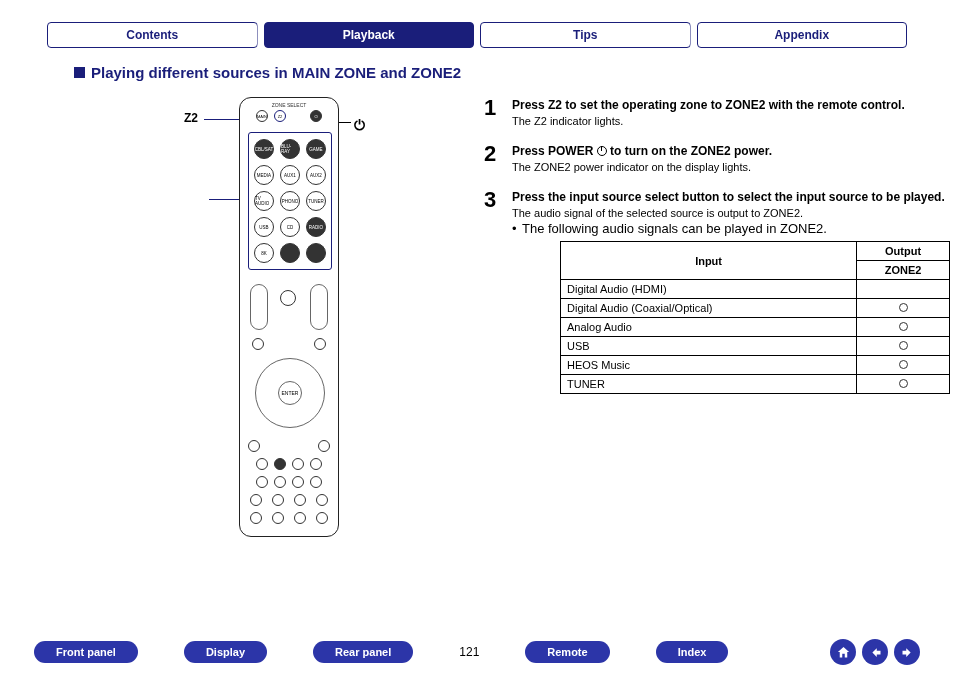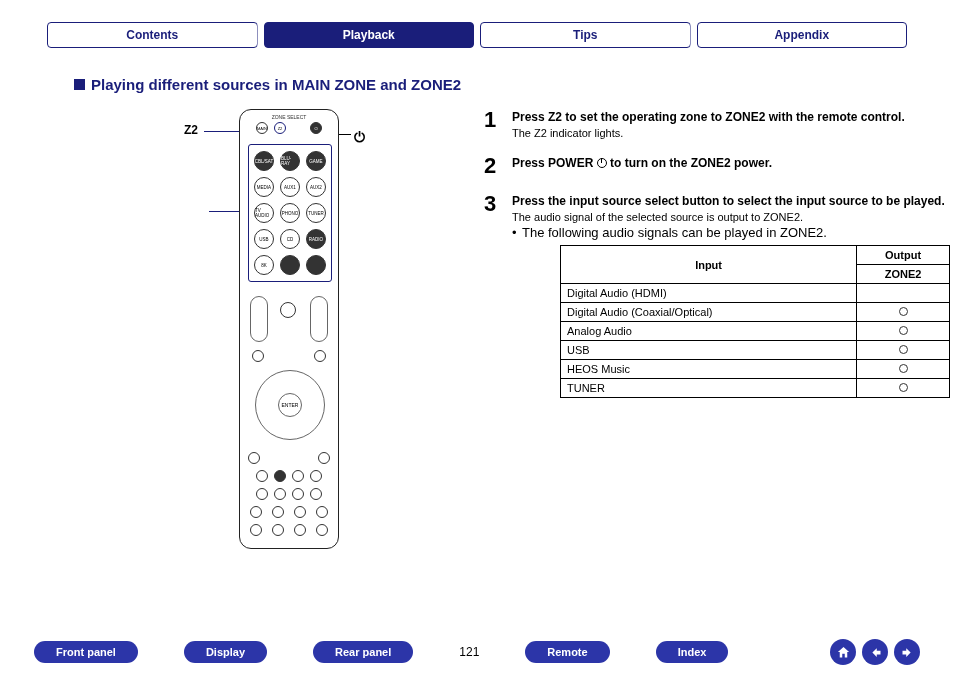--- a/index.html
+++ b/index.html
@@ -47,21 +47,21 @@
   }
   .tab.shape {
     border-radius: 4px;
     text-align: right;
   }
   .tab.active {
     background: var(--navy);
     color: white;
   }
   .section-title {
-    margin: 22px 0 4px 40px;
+    margin: 10px 0 4px 40px;
     font-size: 15px;
     font-weight: 700;
     color: var(--navy);
     display: flex;
     align-items: center;
   }
   .section-title .sq {
     width: 11px;
     height: 11px;
     background: var(--navy);
@@ -290,20 +290,21 @@
           <div class="step-desc">The Z2 indicator lights.</div>
         </div>
       </div>
 
       <div class="step">
         <div class="step-num">2</div>
         <div class="step-body">
           <div class="step-title">
             <span>Press POWER </span><span class="pwr-inline"></span><span> to turn on the ZONE2 power.</span>
           </div>
+          <div class="step-desc">The ZONE2 power indicator on the display lights.</div>
         </div>
       </div>
 
       <div class="step">
         <div class="step-num">3</div>
         <div class="step-body">
           <div class="step-title">Press the input source select button to select the input source to be played.</div>
           <div class="step-desc">The audio signal of the selected source is output to ZONE2.</div>
           <div class="bullet">The following audio signals can be played in ZONE2.</div>
 

